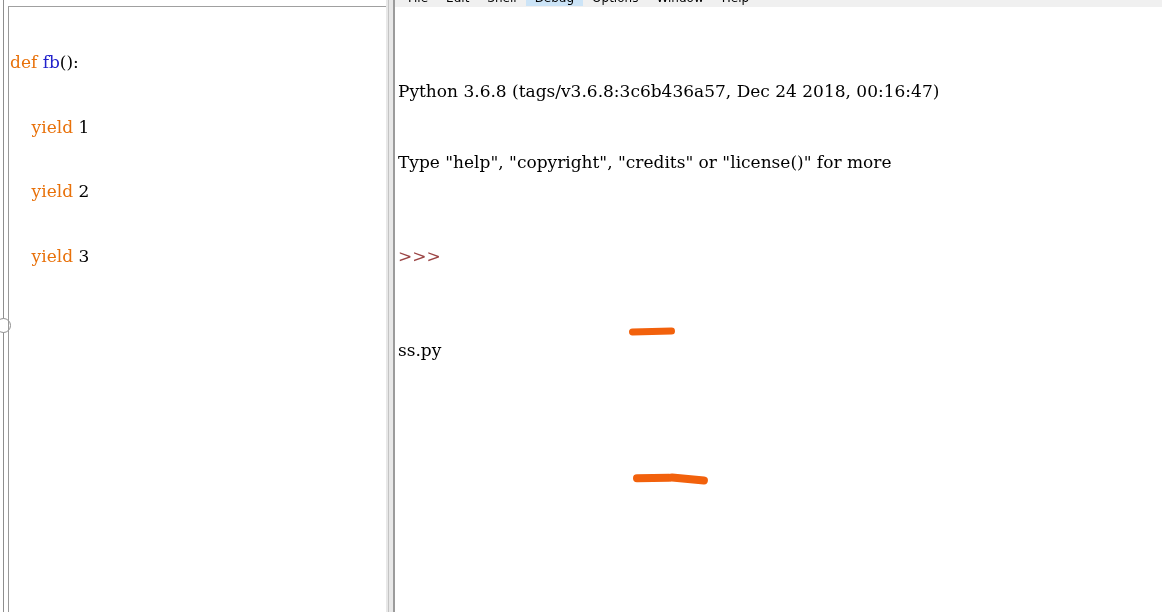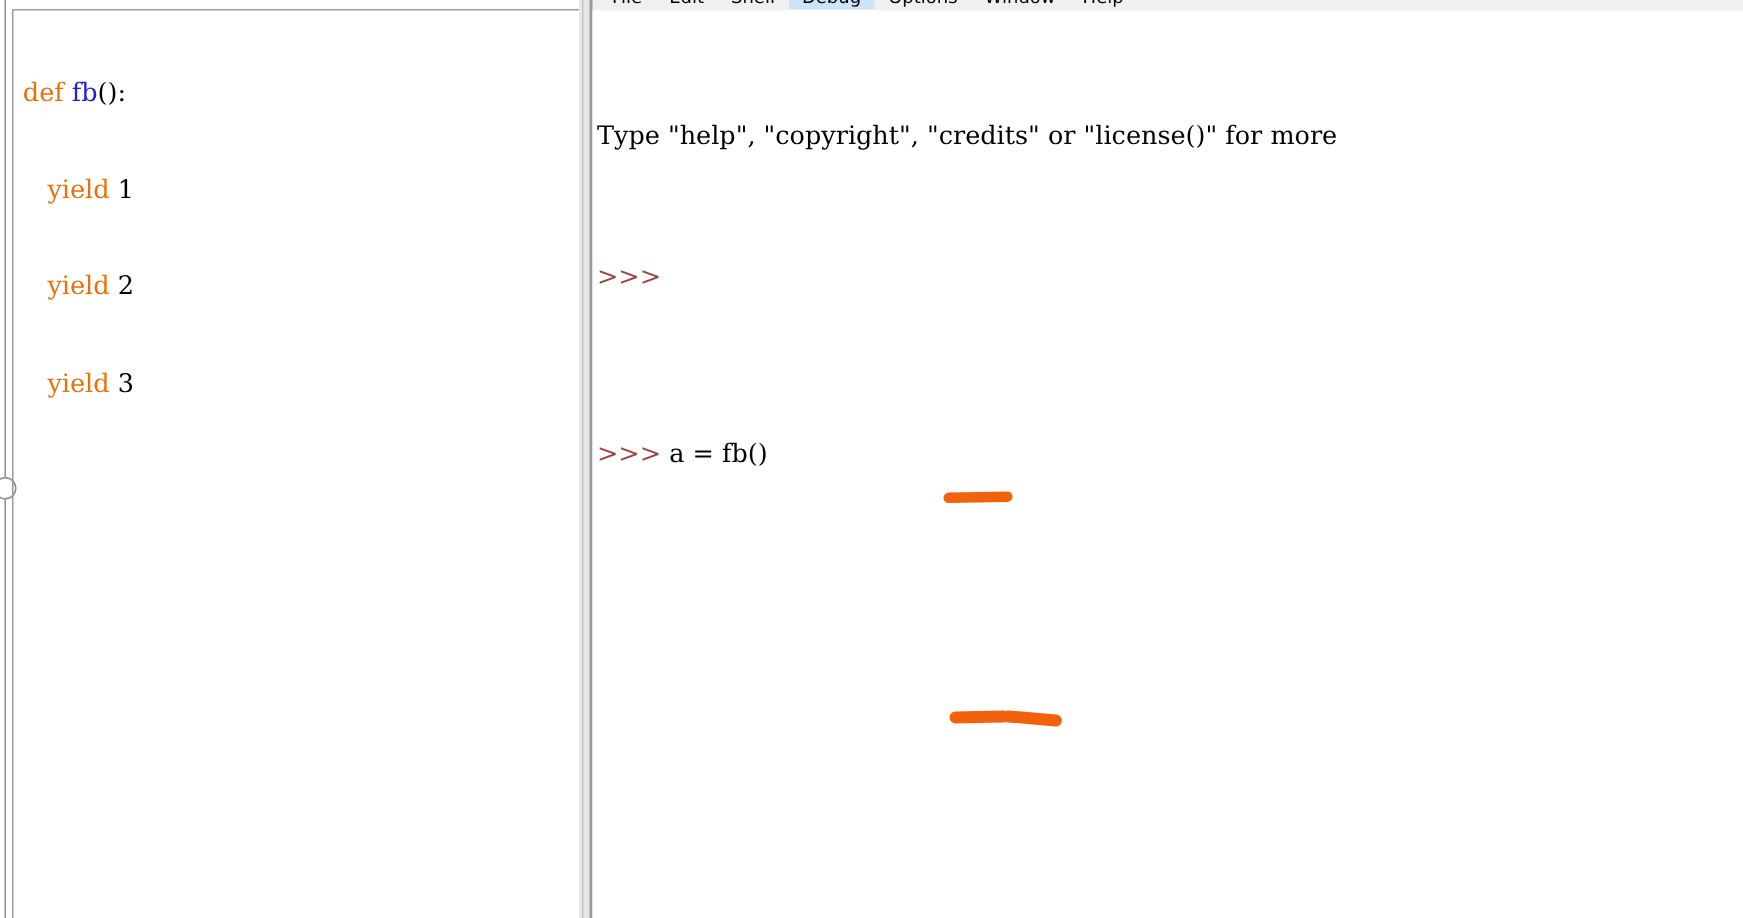--- a/index.html
+++ b/index.html
@@ -46,21 +46,20 @@
 
   
   .editor-pane {
     position: absolute;
     left: 0;
     top: 0;
     width: 386px;
     height: 520px;
     background: #ffffff;
     box-sizing: border-box;
-    text-align: center;
   }
   .editor-topborder {
     position: absolute;
     left: 8px;
     top: 6px;
     width: 378px;
     height: 1px;
     background: #a0a0a0;
   }
   .editor-leftborder {
@@ -215,26 +214,27 @@
       <span class="ln"><span class="kw">    yield </span><span class="plain">2</span></span>
       <span class="ln"><span class="kw">    yield </span><span class="plain">3</span></span>
     </div>
   </div>
 
   <div class="pane-divider"></div>
 
   <div class="shell-pane">
     <div class="shell-code">
 
+      <span class="ln"><span class="plain">Python 3.6.8 (tags/v3.6.8:3c6b436a57, Dec 24 2018, 00:16:47)</span></span>
       <span class="ln"><span class="plain">Type "help", "copyright", "credits" or "license()" for more</span></span>
 
       <span class="ln"><span class="prompt">&gt;&gt;&gt;</span></span>
 
-
-      <span class="ln"><span class="prompt">&gt;&gt;&gt;</span><span class="plain"> a = fb()</span></span>
+      <span class="ln"><span class="plain">ss.py</span></span>
+
 
       
 
       
 
       
 
       
 
       

